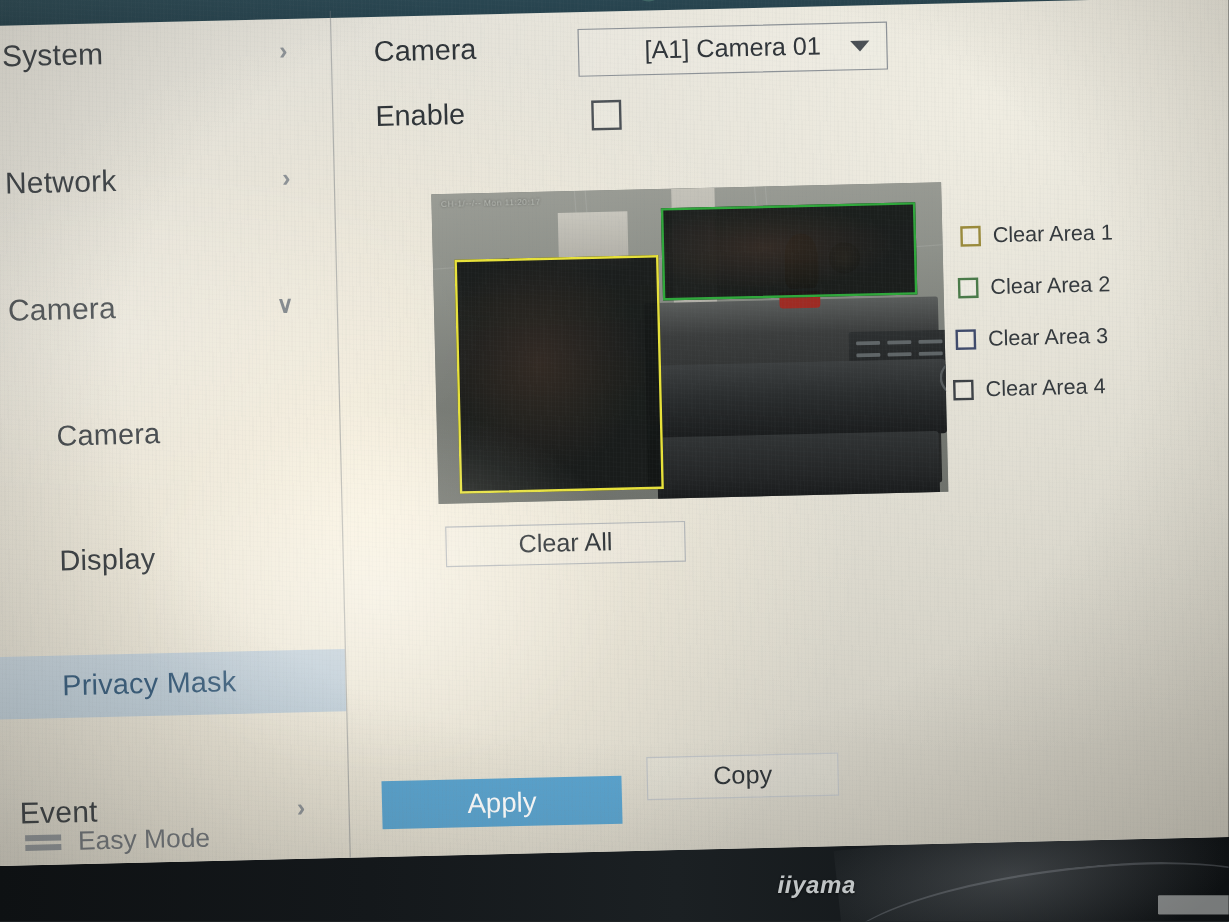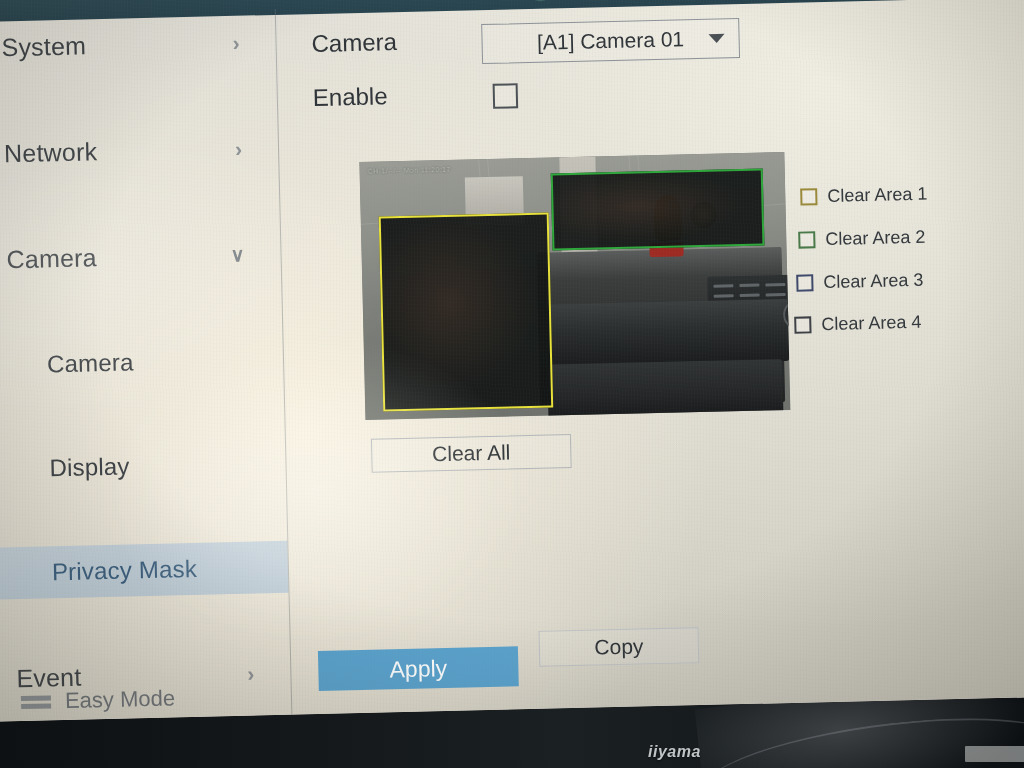--- a/index.html
+++ b/index.html
@@ -17,24 +17,23 @@
     position:absolute; inset:0;
     background:
       linear-gradient(178.2deg, #1d2226 0%, #15191c 40%, #0b0d0f 100%);
   }
   .bezel-gloss{
     position:absolute; left:0; right:0; bottom:0; height:130px;
     background:linear-gradient(90deg,#0e1113 0%, #14181b 30%, #1b2023 55%, #0d1012 100%);
   }
   .iiyama{
     position:absolute; left:648px; top:727px;
-    color:#cfd3d4; font-style:italic; font-weight:bold; font-size:16px;
+    color:#cfd3d4; font-style:italic; font-weight:bold; font-size:20px;
     letter-spacing:.5px; opacity:.92;
     text-shadow:0 1px 2px rgba(0,0,0,.6);
-    margin-top:16px;
   }
   .bezel-shine{
     position:absolute; left:700px; top:690px; width:360px; height:120px;
     background:radial-gradient(ellipse at 40% 30%, rgba(210,215,220,.22), rgba(0,0,0,0) 62%);
     transform:rotate(-6deg);
   }
   .bezel-curve{
     position:absolute; left:690px; top:724px; width:380px; height:60px;
     border-top:2px solid rgba(190,198,204,.22);
     border-radius:60% 40% 0 0 / 100% 60% 0 0;

